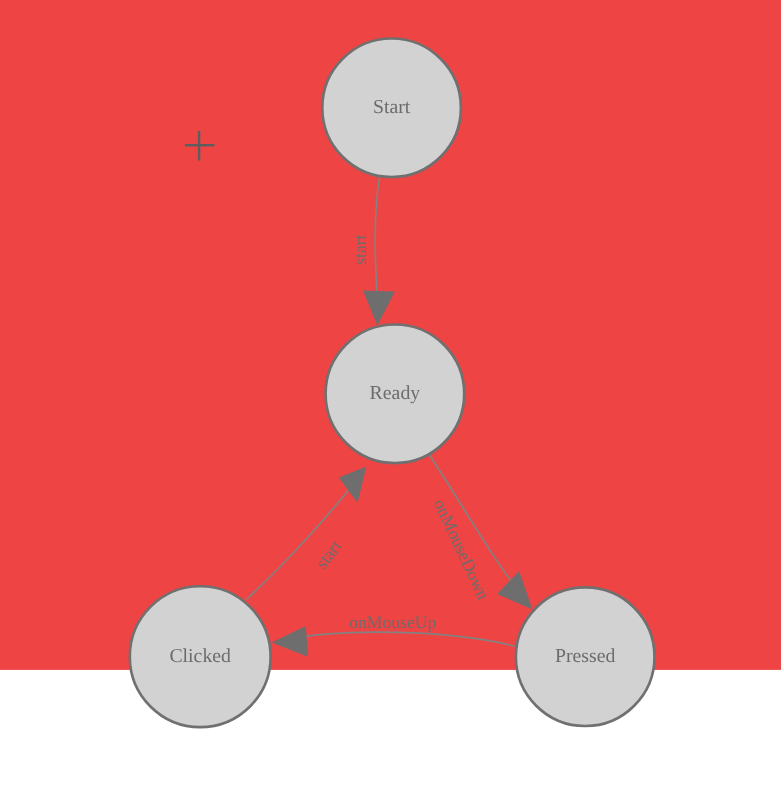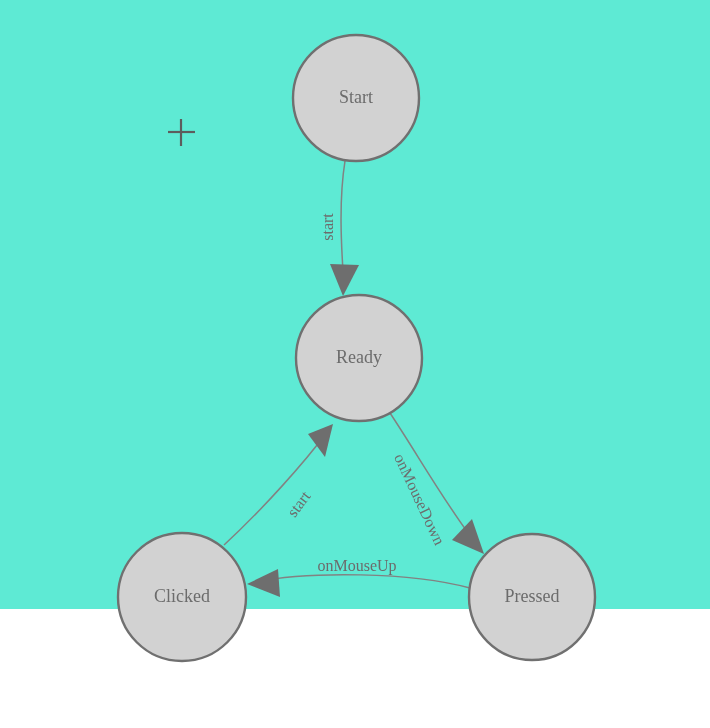--- a/index.html
+++ b/index.html
@@ -11,21 +11,21 @@
   body {
     width: 710px;
     height: 728px;
     overflow: hidden;
     font-family: "Liberation Serif", "DejaVu Serif", serif;
   }
   #diagram-canvas {
     position: relative;
     width: 710px;
     height: 609px;
-    background: #5eead4;
+    background: #ef4444;
   }
   #diagram-svg {
     position: absolute;
     top: 0;
     left: 0;
     width: 710px;
     height: 728px;
     display: block;
   }
   .node-circle {

